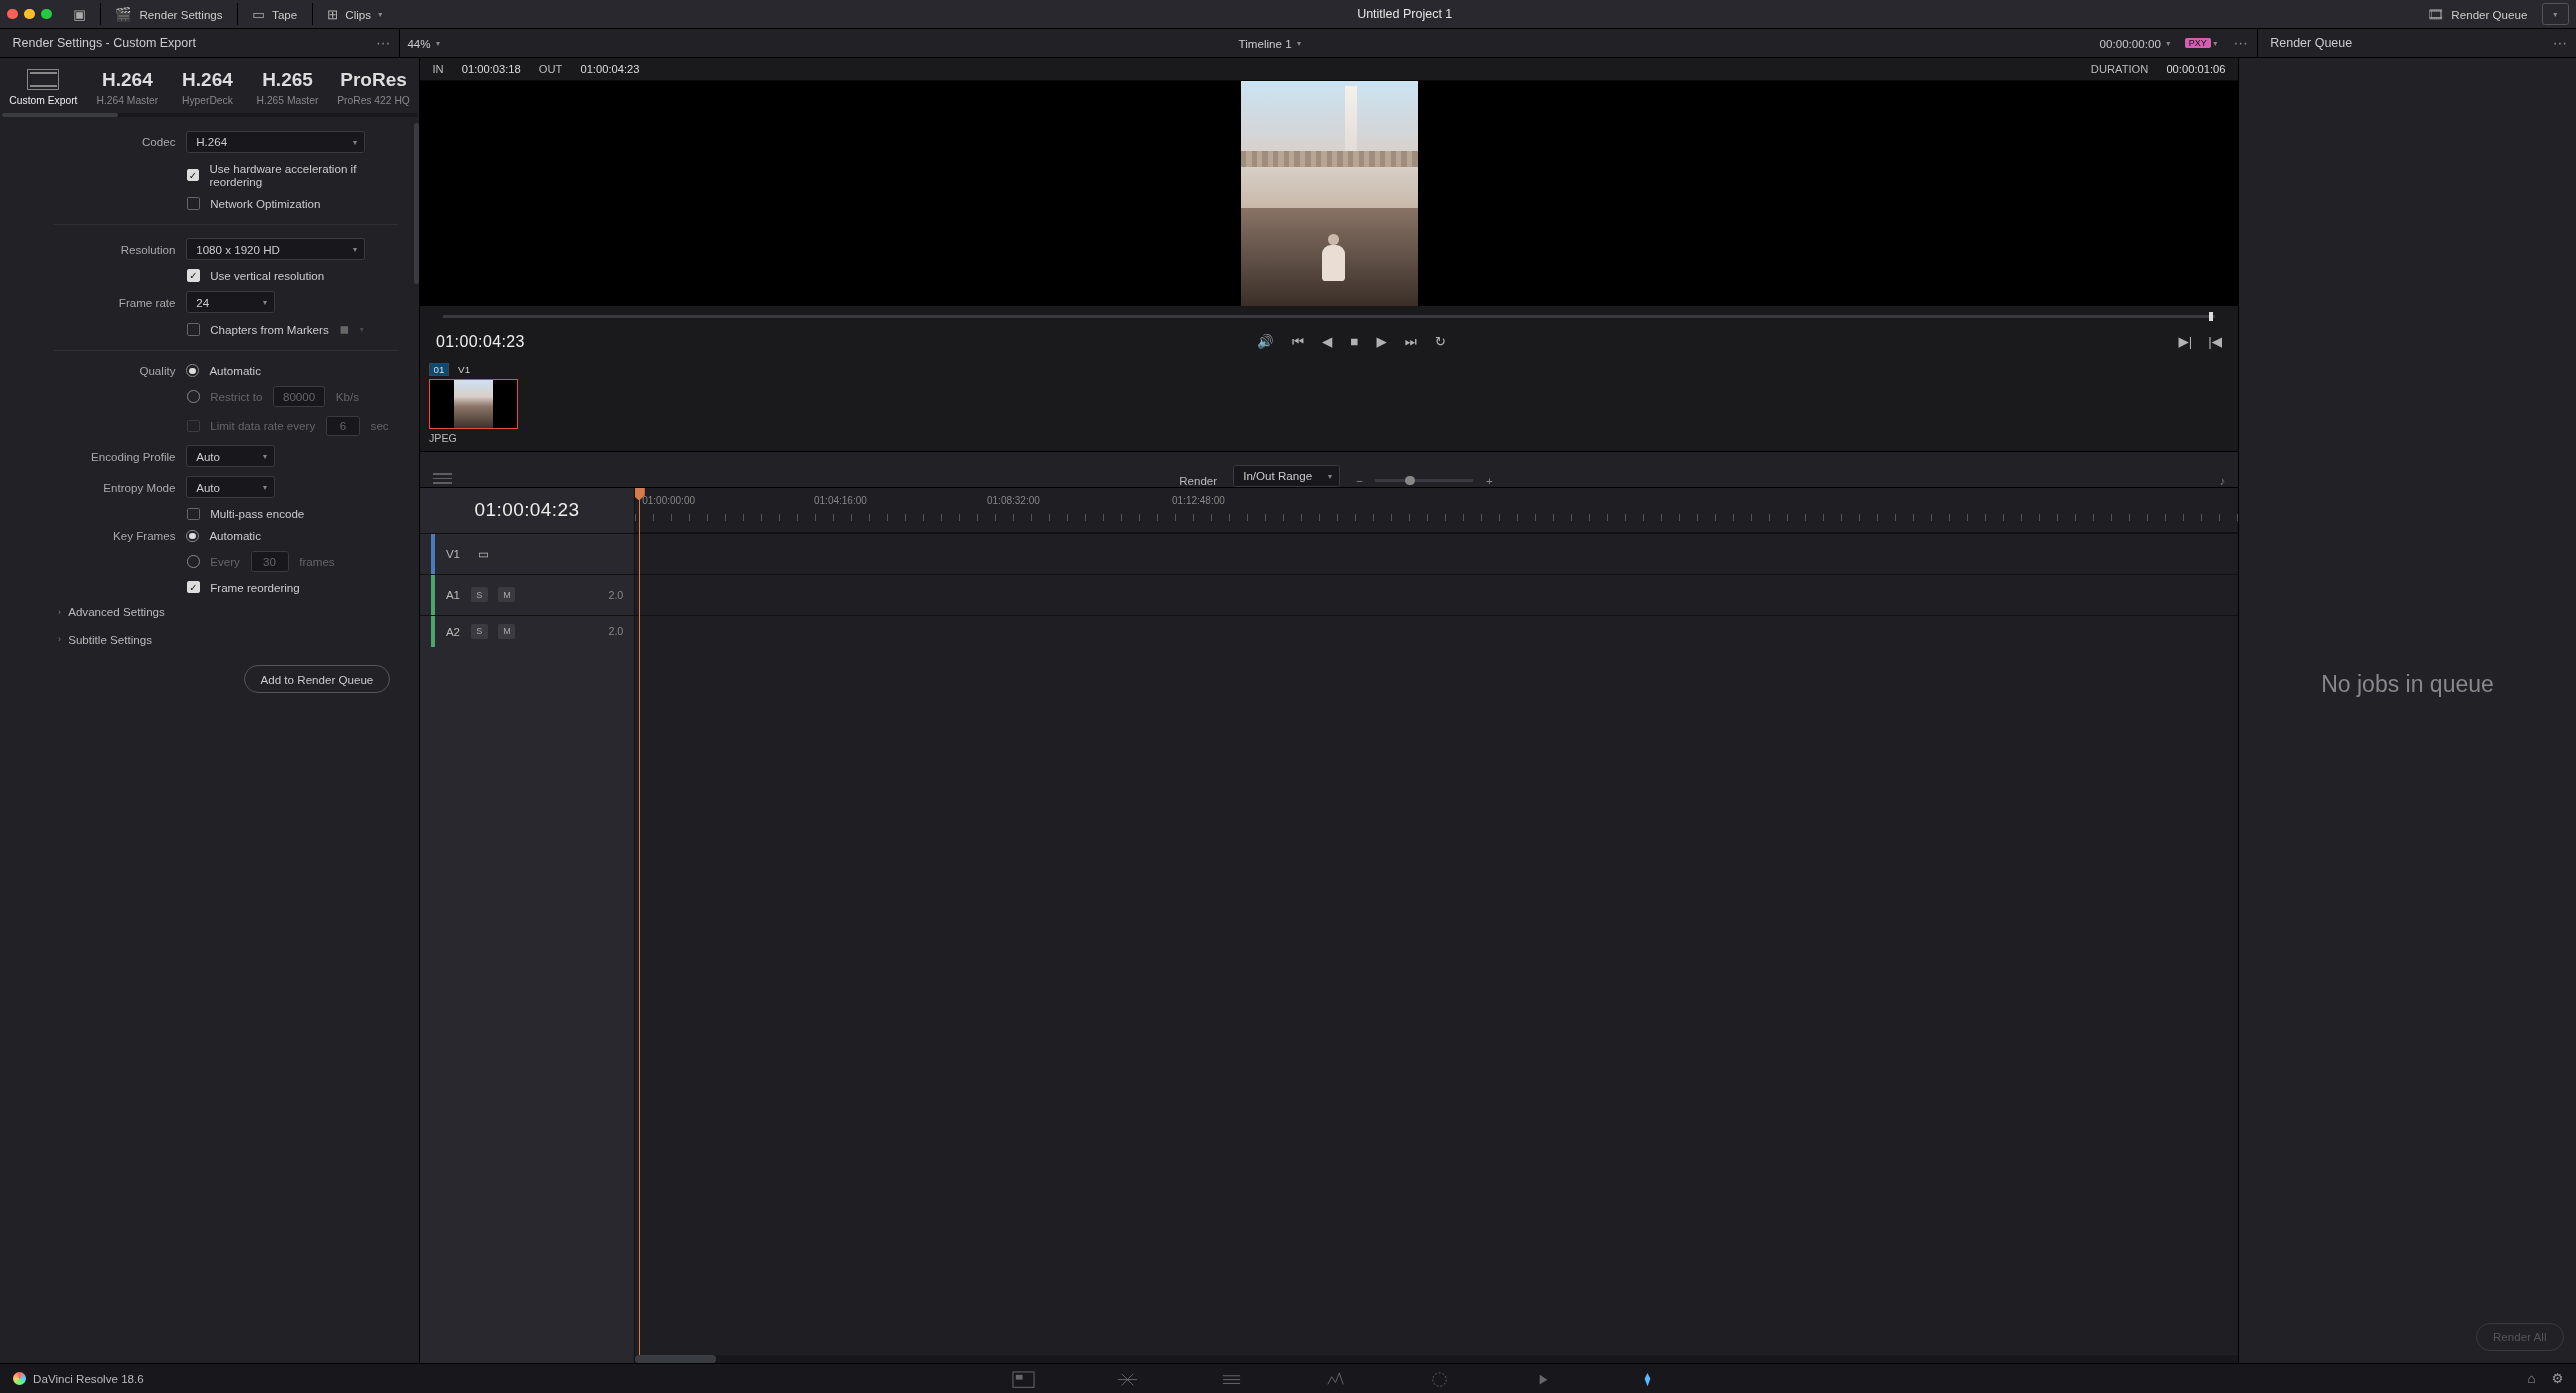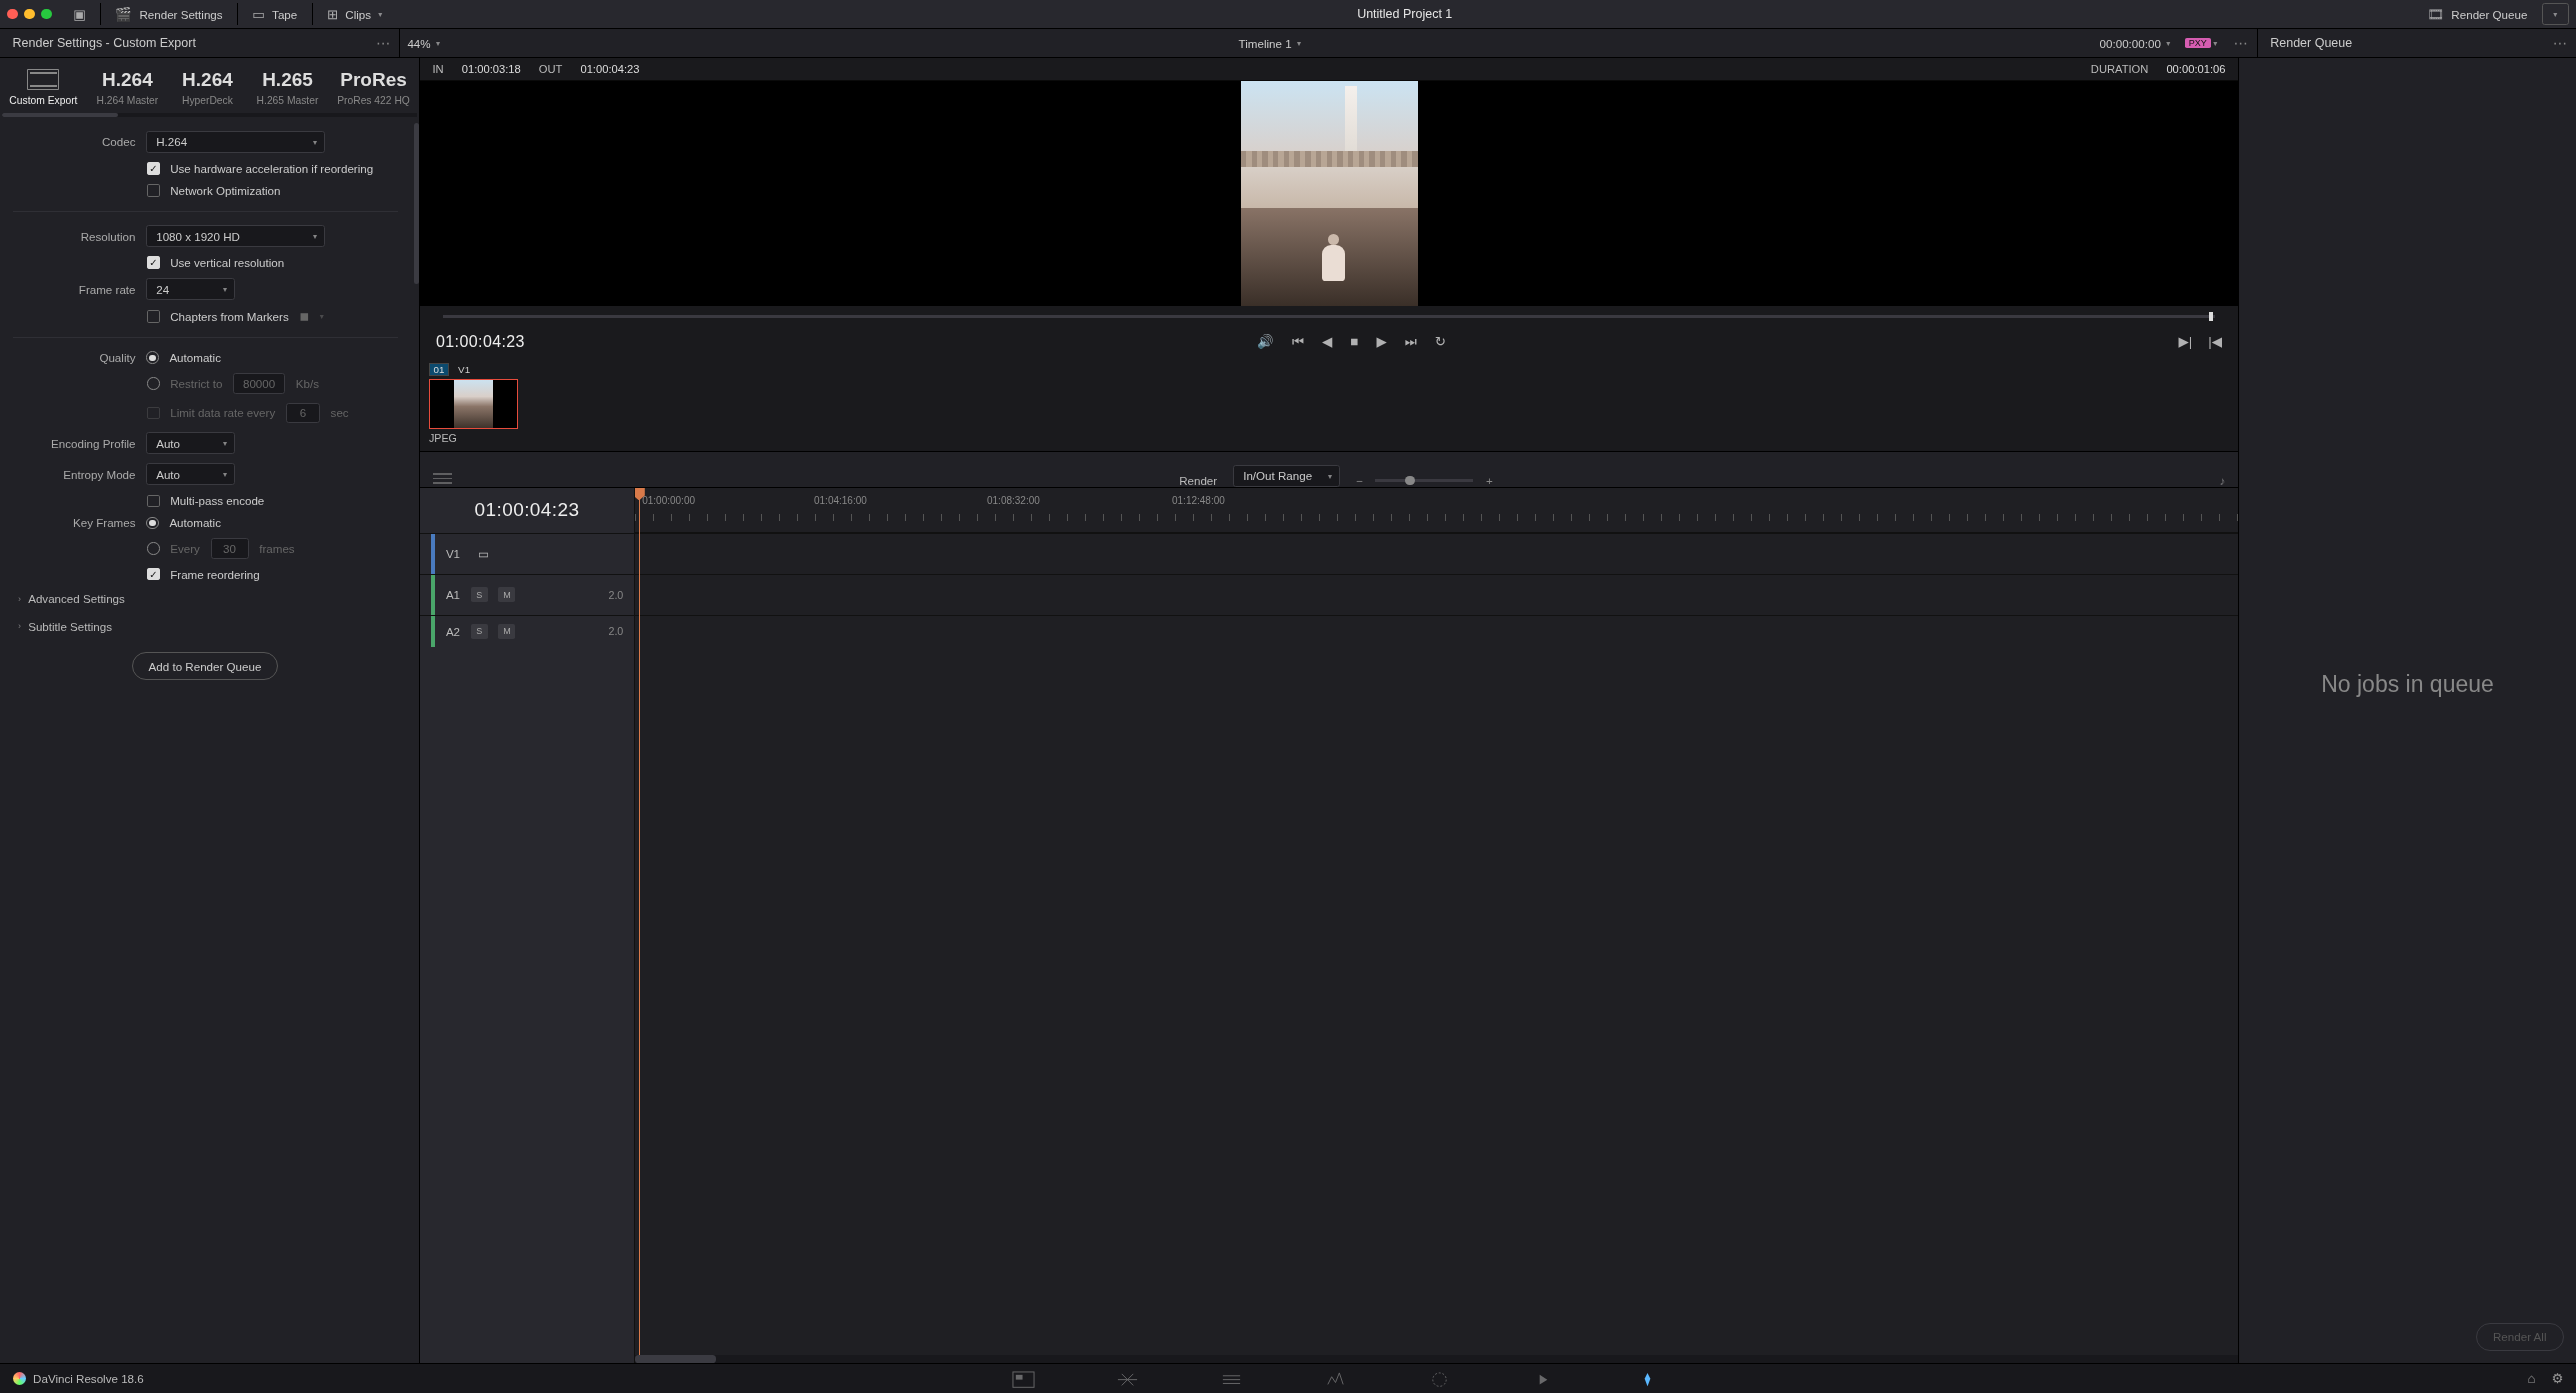--- a/index.html
+++ b/index.html
@@ -39,37 +39,37 @@
 .preset .pic { width:32px; height:21.5px; border:1.8px solid #888; border-radius:0.9px; position:relative; }
 .preset .pic::before,.preset .pic::after{content:"";position:absolute;left:1.8px;right:1.8px;height:1.8px;background:#888;}
 .preset .pic::before{top:2.7px}.preset .pic::after{bottom:2.7px}
 .preset.text .bigt{font-size:19px;font-weight:600;color:#ddd;line-height:21.5px;}
 .preset .sub { font-size:10.3px; color:#888; white-space:nowrap; }
 .preset.active .sub{ color:#eee }
 .strip-scroll{height:4.5px;background:#18181c;position:relative;margin:0 1.8px 5.4px}
 .strip-scroll .thumb{position:absolute;left:0;width:116px;height:100%;background:#3b3b42;border-radius:2.7px}
 
 
-.settings { flex:1; overflow-y:auto; padding:3.6px 9px 0 0; position:relative; }
+.settings { flex:1; overflow-y:auto; padding:3.6px 9px 0 0; position:relative;margin-left:40px; }
 .row { display:flex; align-items:center; padding:4.5px 12.5px; gap:10.7px; }
 .row .lbl { width:123px; text-align:right; color:#aaa; font-size:11.6px; }
 .select { background:#18181c; border:0.9px solid #3a3a40; border-radius:2.7px; padding:3.6px 23px 3.6px 9px; color:#ccc; position:relative; cursor:pointer; min-width:89px; }
 .select .chev{ position:absolute; right:7.2px; top:50%; transform:translateY(-50%); }
 .select.wide{ min-width:179px }
 .check { width:12.5px; height:12.5px; border:0.9px solid #666; border-radius:1.8px; display:inline-flex; align-items:center; justify-content:center; font-size:9.8px; color:#111; background:transparent; cursor:pointer;}
 .check.on{ background:#ddd; border-color:#ddd }
 .radio { width:12.5px; height:12.5px; border:0.9px solid #888; border-radius:50%; display:inline-flex; align-items:center; justify-content:center; cursor:pointer}
 .radio.on::after{content:"";width:6.3px;height:6.3px;background:#ddd;border-radius:50%}
 .numbox{ width:52px; background:#18181c; border:0.9px solid #3a3a40; border-radius:2.7px; padding:2.7px 5.4px; color:#666; text-align:center }
 .dim{ color:#666 }
 .indent{ padding-left:147px }
 .hr{ height:0.9px; background:#2f2f35; margin:9px 12.5px }
 .expander{ display:flex; align-items:center; gap:7.2px; padding:7.2px 18px; cursor:pointer; color:#bbb }
 .expander .chev{ font-size:9px }
-.add-btn-row{ display:flex; justify-content:center; padding:12.5px 19.7px }
+.add-btn-row{ display:flex; justify-content:flex-end; padding:12.5px 19.7px }
 .pill-btn{ border:0.9px solid #555; border-radius:14.3px; padding:6.3px 16px; color:#ccc; cursor:pointer; background:transparent }
 .dimpill{ border-color:#3a3a40; color:#555; cursor:default }
 .vscroll{position:absolute;right:0;top:0;width:5.4px;height:161px;background:#3b3b42;border-radius:2.7px}
 
 
 .viewer-head{ height:23px; background:#1a1a1d; display:flex; align-items:center; padding:0 12.5px; color:#bbb; font-size:11.2px; border-bottom:0.9px solid #0a0a0a; gap:18px }
 .viewer-head .grow{flex:1}
 .viewer { flex:0 0 auto; background:#000; display:flex; align-items:center; justify-content:center; position:relative; height:225px }
 .frame { width:177px; height:225px; background:linear-gradient(#cbe3f2 0%,#d9cfc9 35%,#8b7568 55%,#3a2f28 100%); position:relative; overflow:hidden }
 .frame .tower{position:absolute;left:59%;top:5.4px;width:12.5px;height:107px;background:linear-gradient(#f4f0ec,#d6d0c8)}

